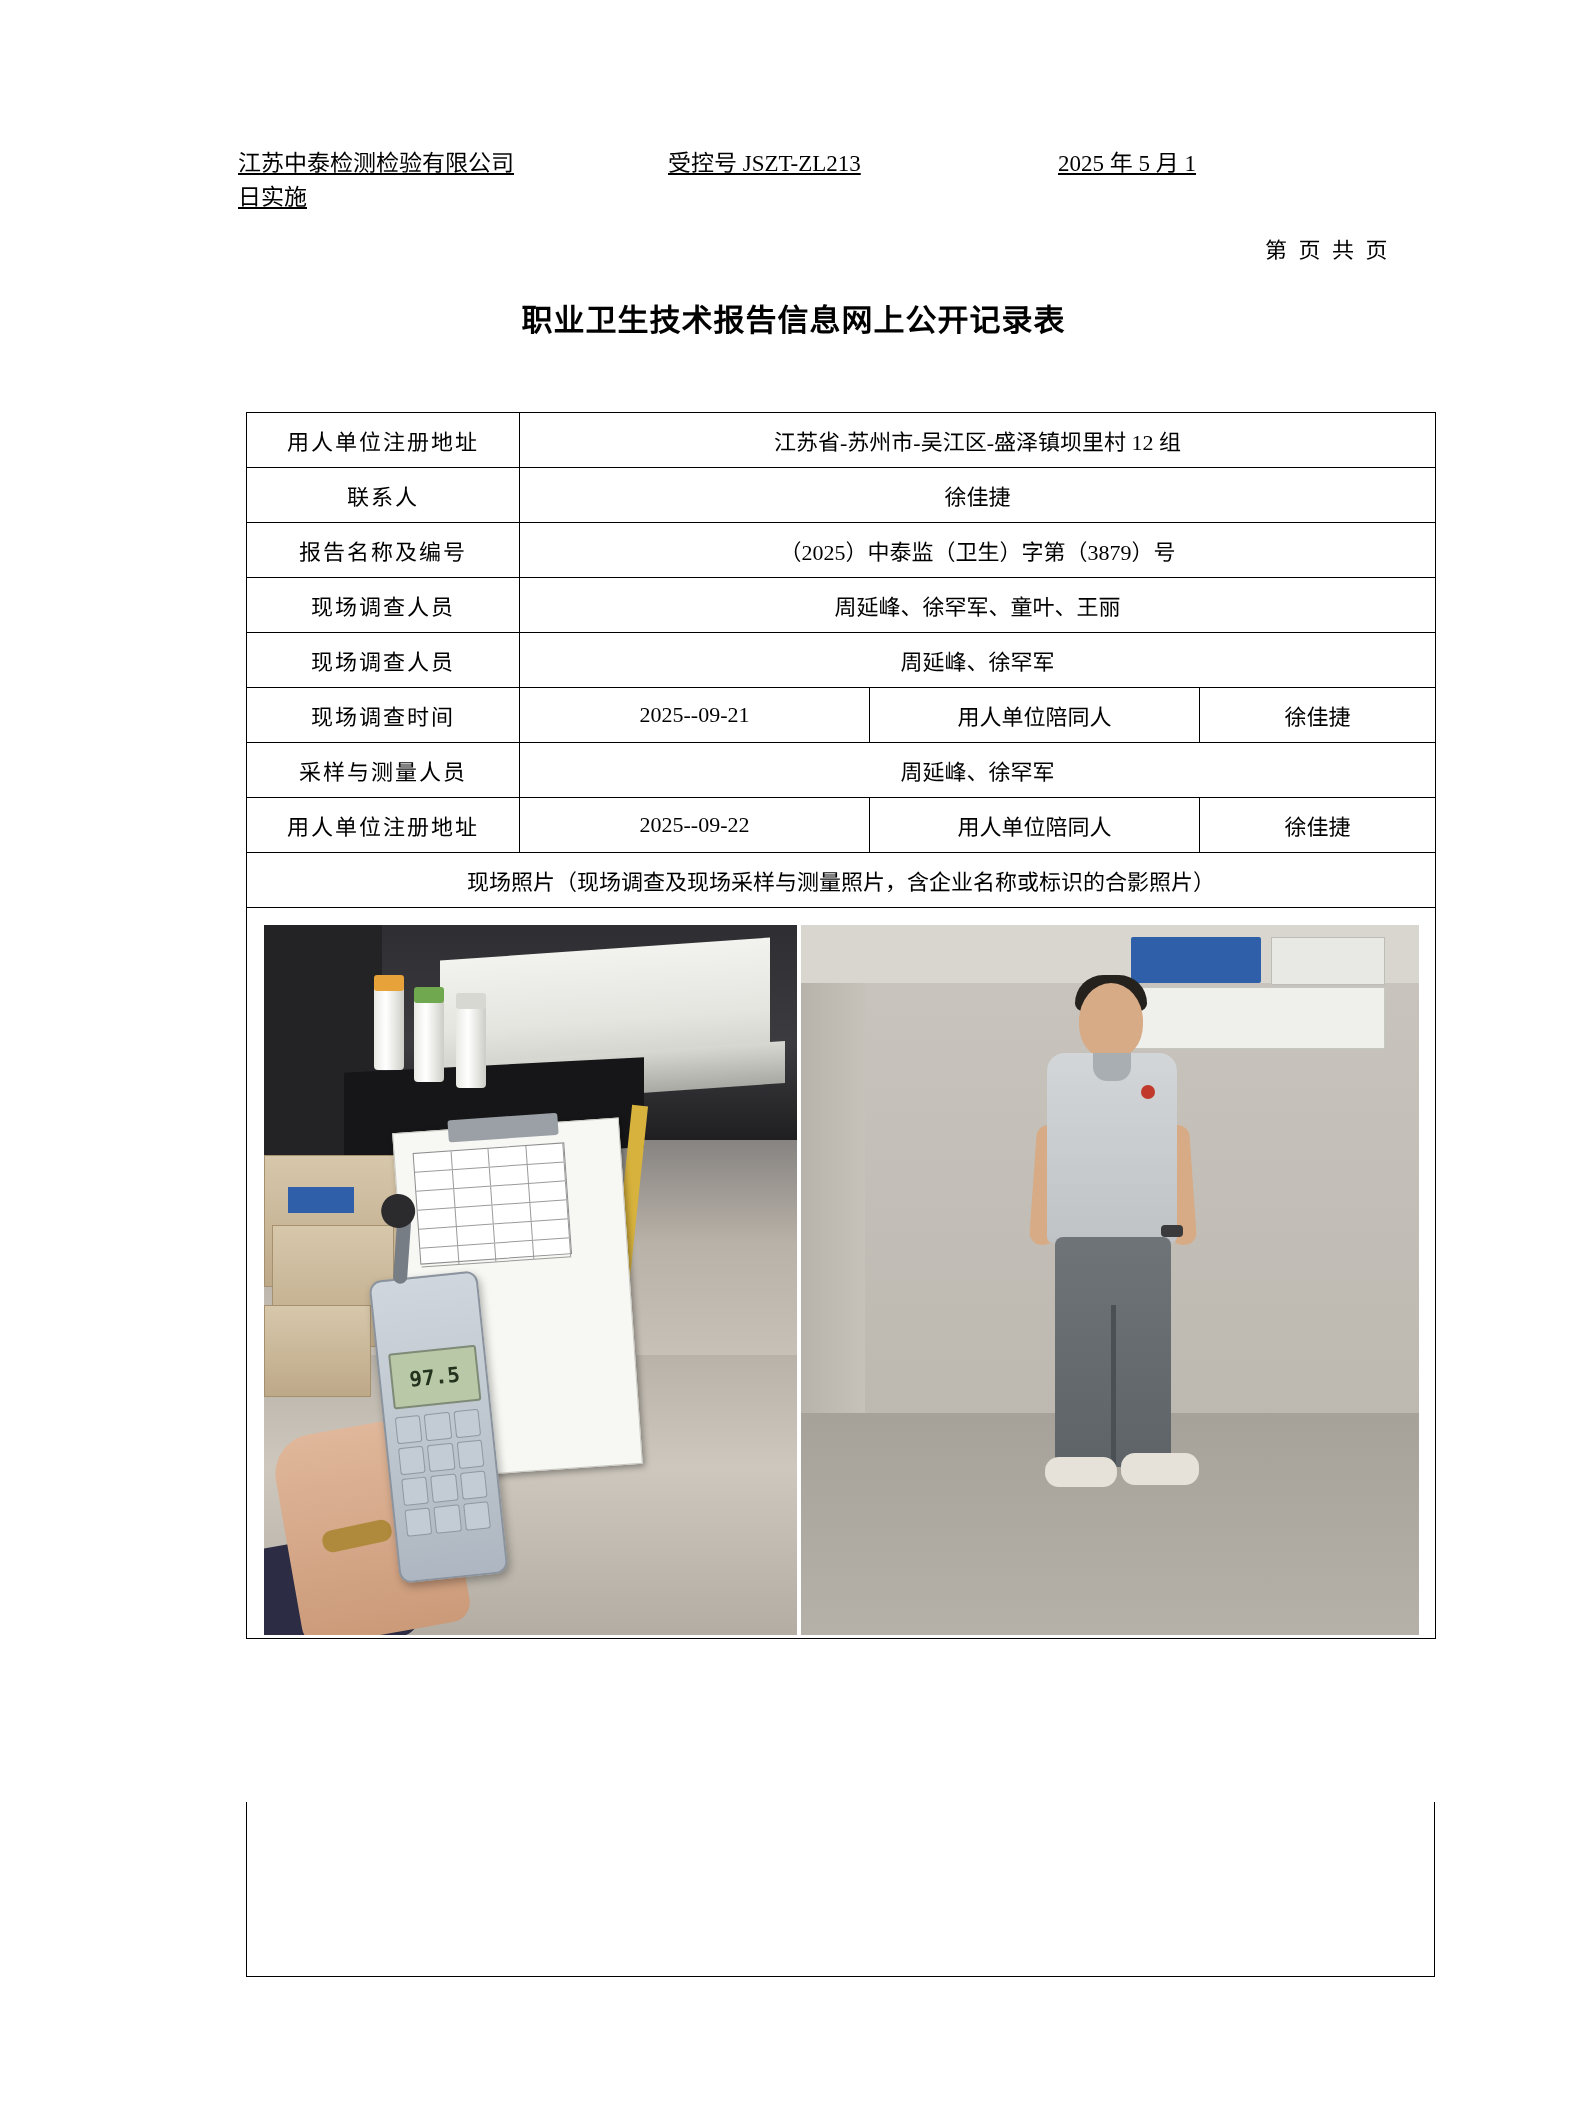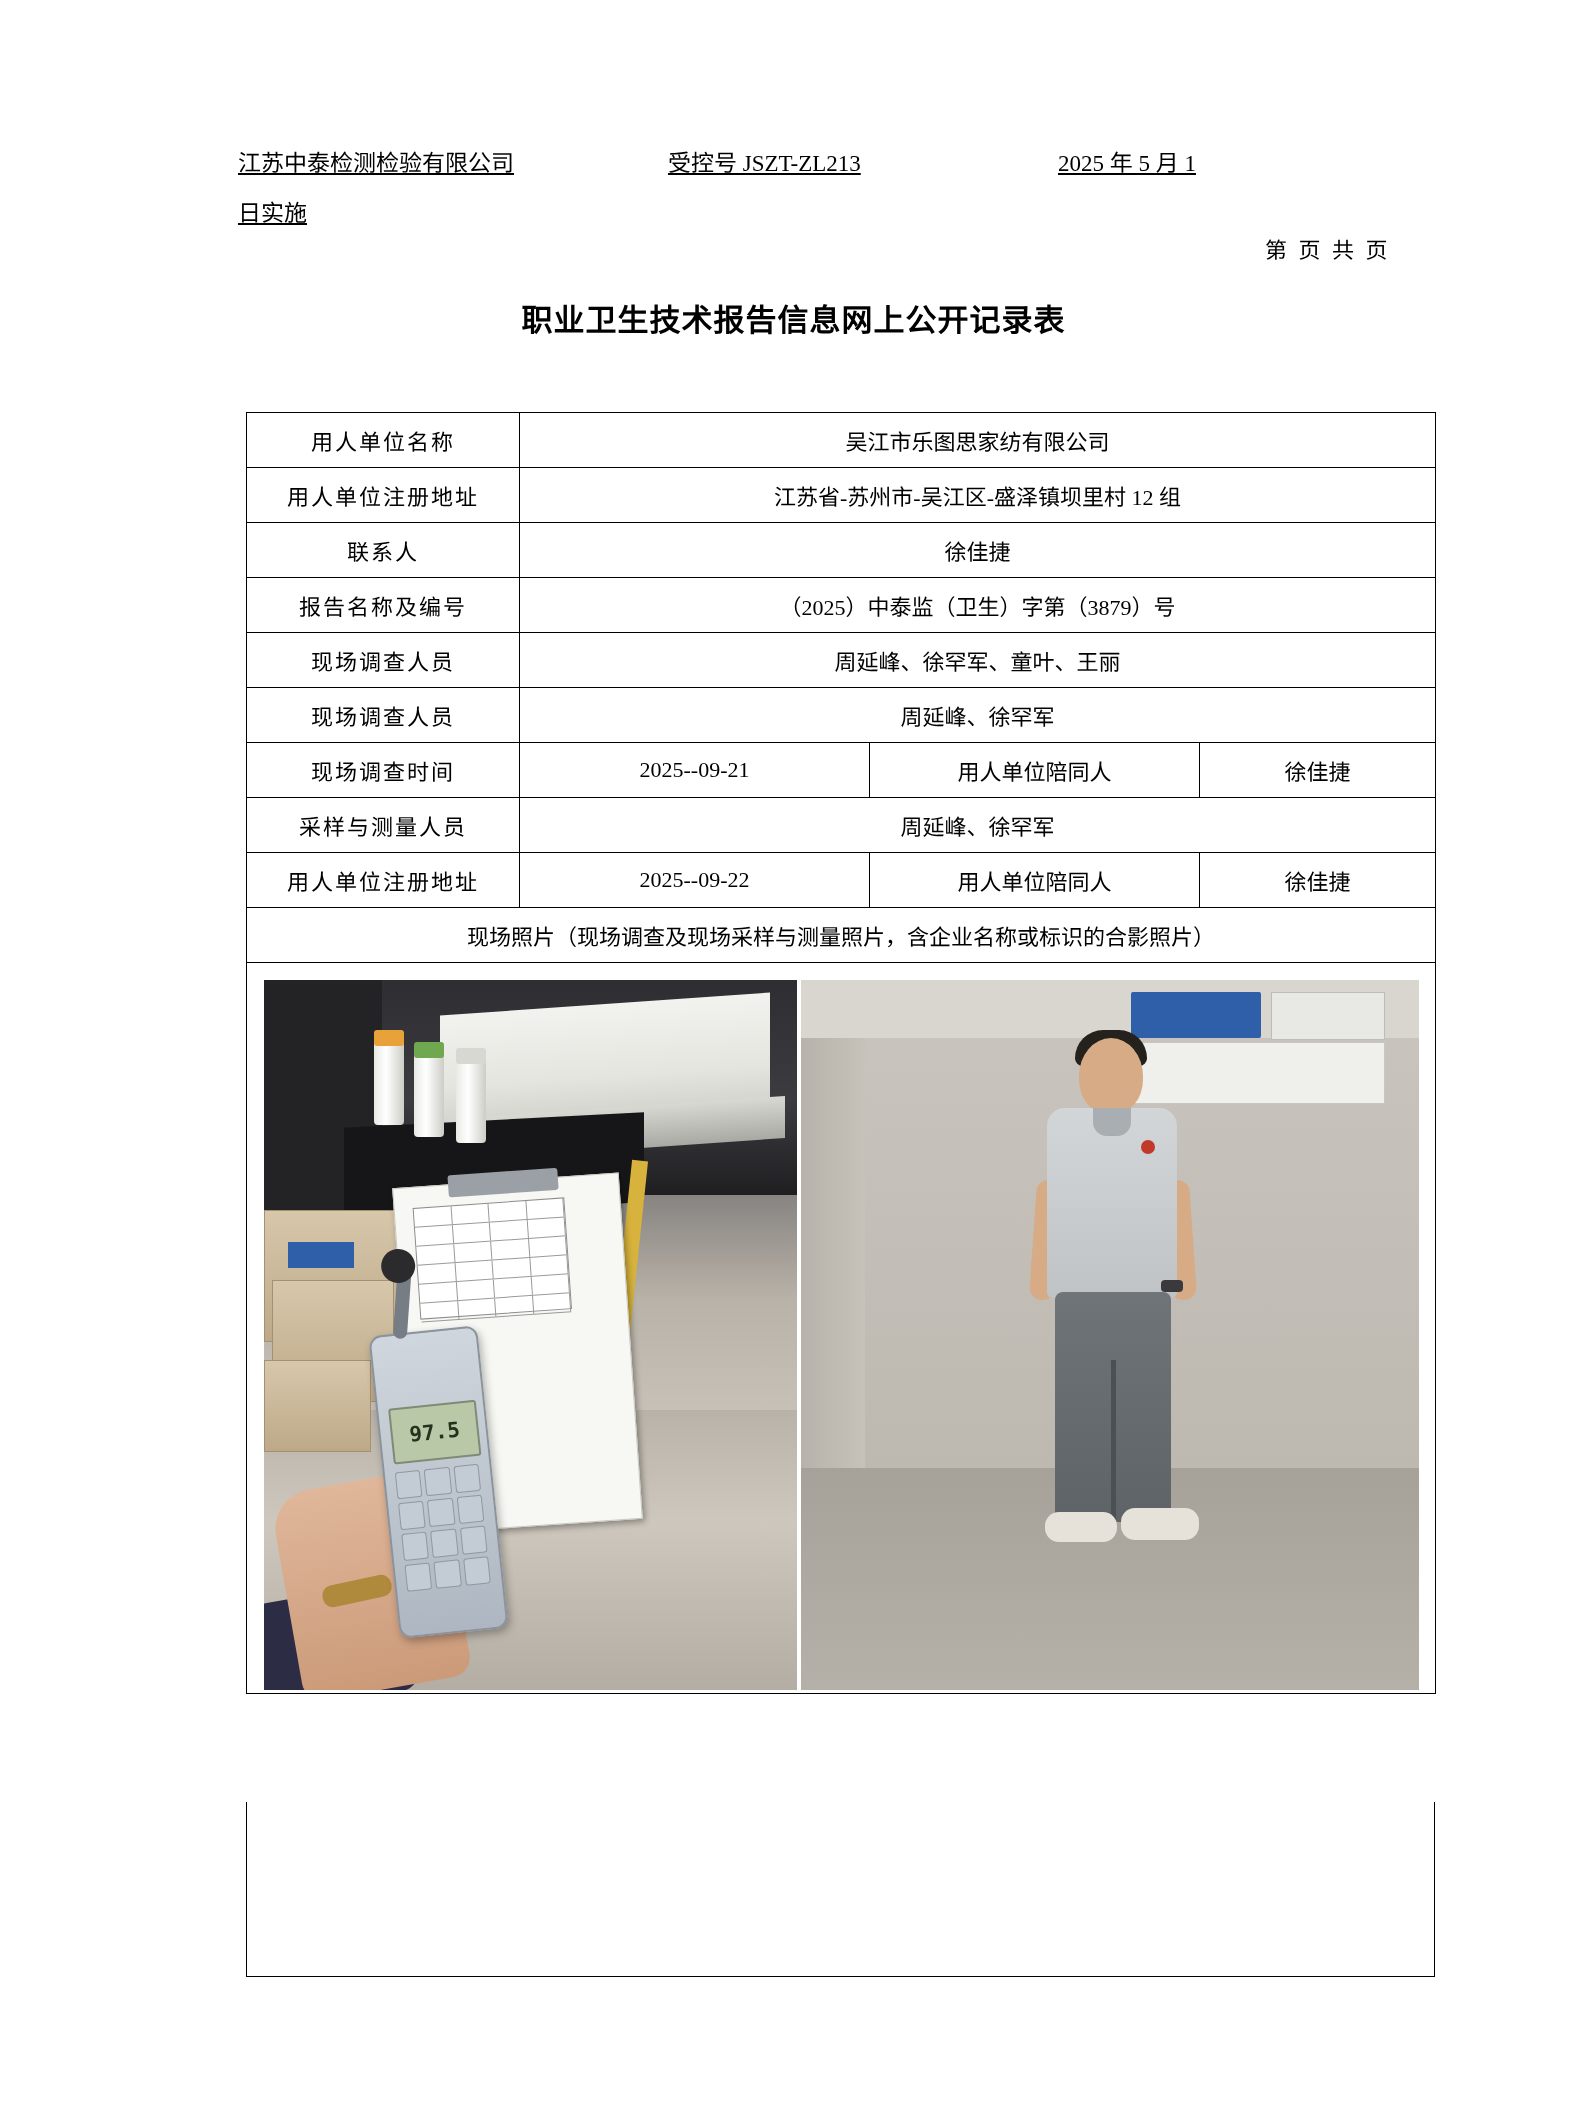--- a/index.html
+++ b/index.html
@@ -44,21 +44,21 @@
   .header-code {
     width: 390px;
     flex: 0 0 auto;
   }
   .header-date {
     flex: 0 0 auto;
   }
   .header-second {
     font-size: 23px;
     line-height: 30px;
-    margin-top: 16px;
+    margin-top: 0px;
   }
   .page-no {
     position: absolute;
     left: 1240px;
     top: 232px;
     font-size: 22px;
     letter-spacing: 3px;
     margin-left: 25px;
   }
 
@@ -351,24 +351,20 @@
   <div class="doc-title">职业卫生技术报告信息网上公开记录表</div>
 
   <table class="main-table">
     <colgroup>
       <col style="width:273px">
       <col style="width:350px">
       <col style="width:330px">
       <col style="width:236px">
     </colgroup>
     <tbody>
-      <tr>
-        <td class="label-cell">用人单位名称</td>
-        <td colspan="3">吴江市乐图思家纺有限公司</td>
-      </tr>
       <tr>
         <td class="label-cell">用人单位注册地址</td>
         <td colspan="3">江苏省-苏州市-吴江区-盛泽镇坝里村 12 组</td>
       </tr>
       <tr>
         <td class="label-cell">联系人</td>
         <td colspan="3">徐佳捷</td>
       </tr>
       <tr>
         <td class="label-cell">报告名称及编号</td>

